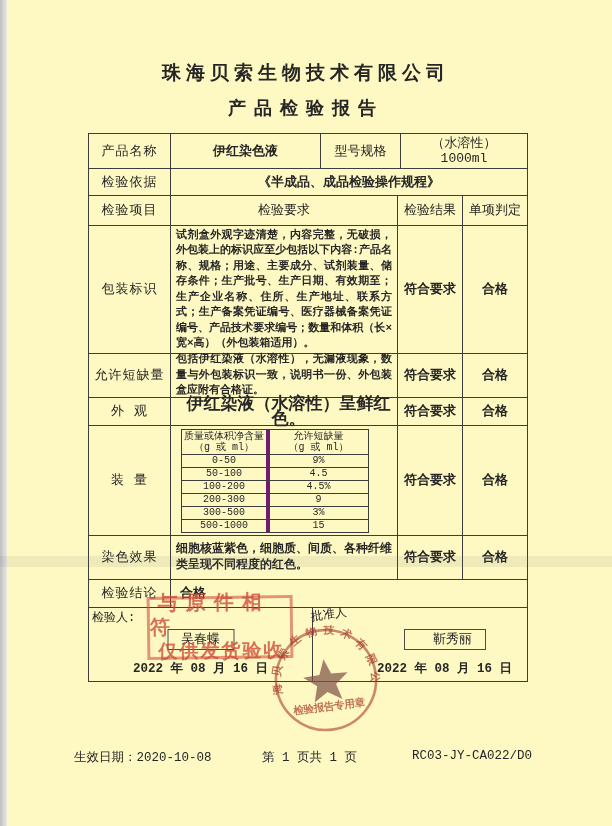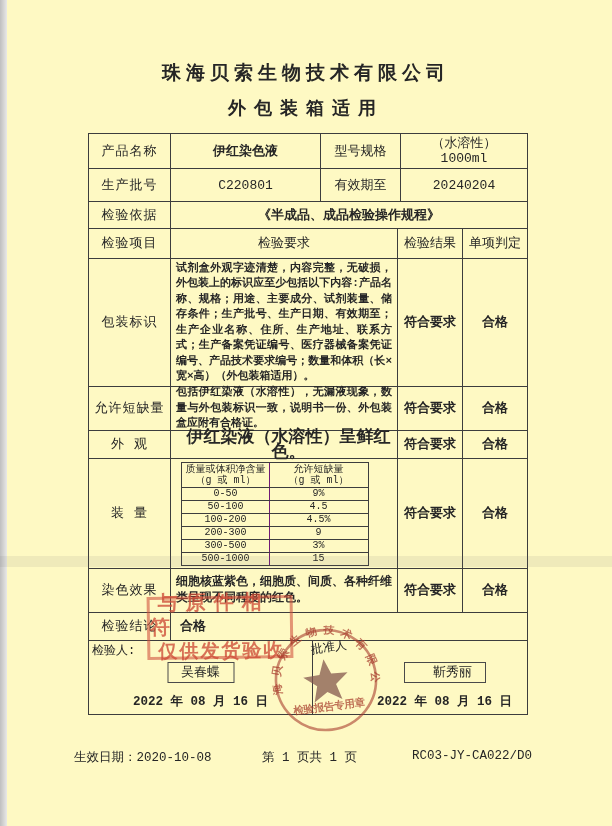--- a/index.html
+++ b/index.html
@@ -51,21 +51,21 @@
   .h-volume    { height:110px; }
   .h-stain     { height:44px; }
   .h-concl     { height:28px; }
   .h-sign      { height:73px; }
 
   
   .vt { margin-left:10px; width:186px; border:1px solid #3d3d3d;
     font-size:10px; line-height:11px; }
   .vt-row { display:flex; border-bottom:1px solid #3d3d3d; }
   .vt-row:last-child { border-bottom:none; }
-  .vt-c1 { width:88px; border-right:1px solid #701a75; }
+  .vt-c1 { width:88px; border-right:4px solid #701a75; }
   .vt-c2 { width:97px; }
   .vt-cell { box-sizing:border-box; display:flex; flex-direction:column;
     align-items:center; justify-content:center; padding:1px 0; }
   .vt-data { height:12px; flex-direction:row; }
 
   
   .sig-half { position:relative; box-sizing:border-box; }
   .sig-left { width:224px; border-right:1px solid #3d3d3d; }
   .sig-right { width:213px; }
   .sig-label { position:absolute; top:3px; left:3px; font-size:12px; }
@@ -93,40 +93,34 @@
   .stamp-circle { position:absolute; left:272px; top:626px; width:108px; height:108px;
     z-index:7; transform:rotate(-7deg); pointer-events:none; }
 </style>
 </head>
 <body>
 
 <div class="page">
   <div class="scan-edge"></div>
 
   <div class="company-title">珠海贝索生物技术有限公司</div>
-  <div class="report-title">外包装箱适用</div>
+  <div class="report-title">产品检验报告</div>
 
   <div class="tbl">
 
     <div class="trow h-product">
       <div class="cell c-label">产品名称</div>
       <div class="cell c-v150 kai">伊红染色液</div>
       <div class="cell c-l80">型号规格</div>
       <div class="cell c-v126">
         <span>（水溶性）</span>
         <span>1000ml</span>
       </div>
     </div>
 
-    <div class="trow h-batch">
-      <div class="cell c-label">生产批号</div>
-      <div class="cell c-v150">C220801</div>
-      <div class="cell c-l80">有效期至</div>
-      <div class="cell c-v126">20240204</div>
-    </div>
 
     <div class="trow h-basis">
       <div class="cell c-label">检验依据</div>
       <div class="cell c-wide kai">《半成品、成品检验操作规程》</div>
     </div>
 
     <div class="trow h-header">
       <div class="cell c-label">检验项目</div>
       <div class="cell c-req">检验要求</div>
       <div class="cell c-res">检验结果</div>

